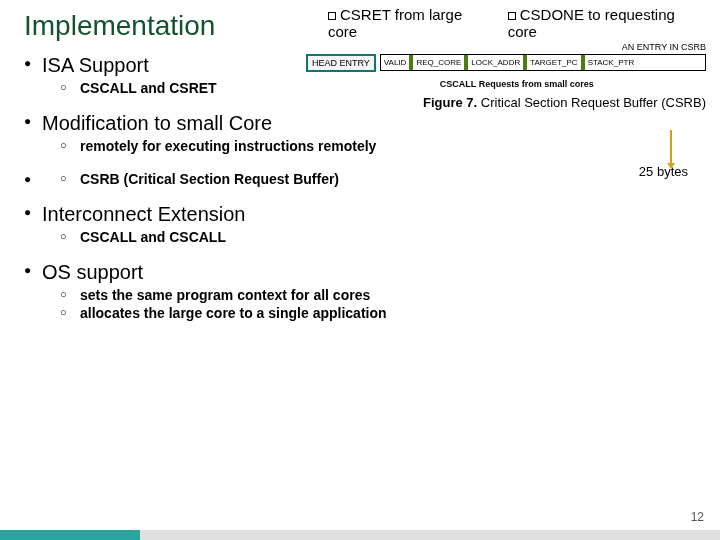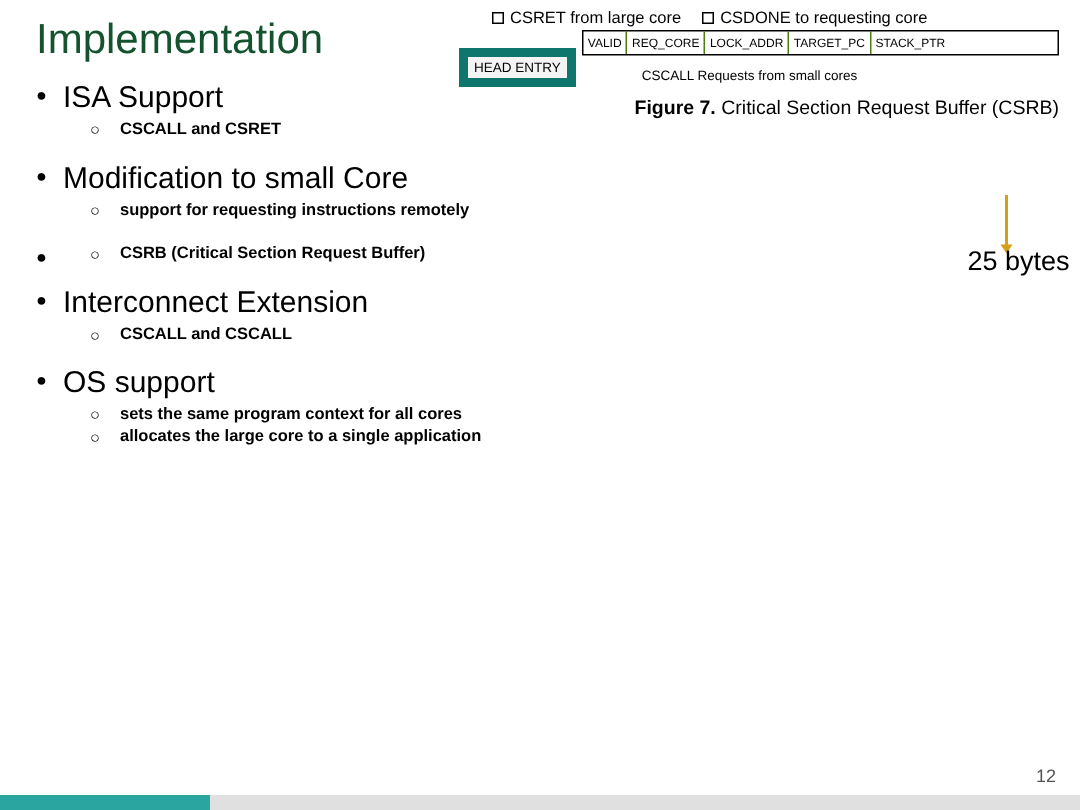--- a/index.html
+++ b/index.html
@@ -45,21 +45,21 @@
     font-size: 12px;
   }
   ul.sub {
     list-style: none;
     padding: 0;
     margin: 2px 0 14px 18px;
   }
   ul.sub > li {
     position: relative;
     padding-left: 20px;
-    font-size: 11px;
+    font-size: 14px;
     font-weight: bold;
     line-height: 1.35;
   }
   ul.sub > li::before {
     content: "○";
     position: absolute;
     left: 0;
     top: 1px;
     font-size: 11px;
     font-weight: normal;
@@ -67,21 +67,21 @@
   .italic { font-style: italic; }
   .figure {
     position: absolute;
     top: 6px;
     right: 14px;
     width: 400px;
   }
   .fig-top-labels {
     display: flex;
     gap: 14px;
-    font-size: 11px;
+    font-size: 15px;
     margin-left: 22px;
     margin-bottom: 2px;
   }
   .fig-top-labels span::before {
     content: "";
     display: inline-block;
     width: 6px; height: 6px;
     border: 1px solid #000;
     margin-right: 4px;
     vertical-align: middle;
@@ -92,62 +92,63 @@
     align-items: stretch;
     gap: 4px;
   }
   .fig-head-col {
     display: flex;
     flex-direction: column;
     align-items: center;
     font-size: 9px;
   }
   .fig-head-cell {
-    border: 6px solid #0f766e;
+    border: 2px solid #0f766e;
     padding: 2px 4px;
     background: #f4f4f4;
     font-size: 9px;
     margin-top: 12px;
   }
   .fig-entry {
     flex: 1;
   }
   .fig-entry-label {
     font-size: 9px;
     text-align: right;
     margin-bottom: 2px;
   }
   .fig-row {
     display: flex;
     border: 1px solid #000;
   }
   .fig-row > div {
-    border-right: 1px solid #4d7c0f;
+    border-right: 4px solid #4d7c0f;
     font-size: 8px;
     padding: 3px 3px;
     text-align: center;
     white-space: nowrap;
   }
   .fig-row > div:last-child { border-right: none; }
   .fig-bottom {
     font-size: 9px;
     margin-top: 8px;
-    margin-left: 40px;
+    margin-left: 60px;
+    font-weight: bold;
   }
   .fig-caption {
     font-size: 13px;
     margin-top: 6px;
     text-align: right;
   }
   .fig-caption b { font-weight: bold; }
   .note-25 {
     position: absolute;
-    right: 7px;
+    right: 32px;
     top: 164px;
-    font-size: 18px;
+    font-size: 13px;
     text-align: center;
   }
   .note-arrow {
     position: absolute;
     right: 48px;
     top: 130px;
     width: 2px;
     height: 34px;
     background: #d4a017;
   }
@@ -189,21 +190,21 @@
       <span>ISA Support</span>
       <ul class="sub">
         <li>CSCALL and CSRET</li>
       </ul>
     </li>
 
 
     <li>
       <span>Modification to small Core</span>
       <ul class="sub">
-        <li>support for requesting instructions remotely</li>
+        <li>remotely for executing instructions remotely</li>
       </ul>
     </li>
 
     <li>
       <ul class="sub">
         <li>CSRB  (Critical Section Request Buffer)</li>
       </ul>
     </li>
 
     <li>
@@ -225,20 +226,21 @@
   <div class="figure">
     <div class="fig-top-labels">
       <span>CSRET from large core</span>
       <span>CSDONE to requesting core</span>
     </div>
     <div class="fig-body">
       <div class="fig-head-col">
         <div class="fig-head-cell">HEAD ENTRY</div>
       </div>
       <div class="fig-entry">
+        <div class="fig-entry-label">AN ENTRY IN CSRB</div>
         <div class="fig-row">
           <div>VALID</div>
           <div>REQ_CORE</div>
           <div>LOCK_ADDR</div>
           <div>TARGET_PC</div>
           <div>STACK_PTR</div>
         </div>
         <div class="fig-bottom">CSCALL Requests from small cores</div>
       </div>
     </div>

